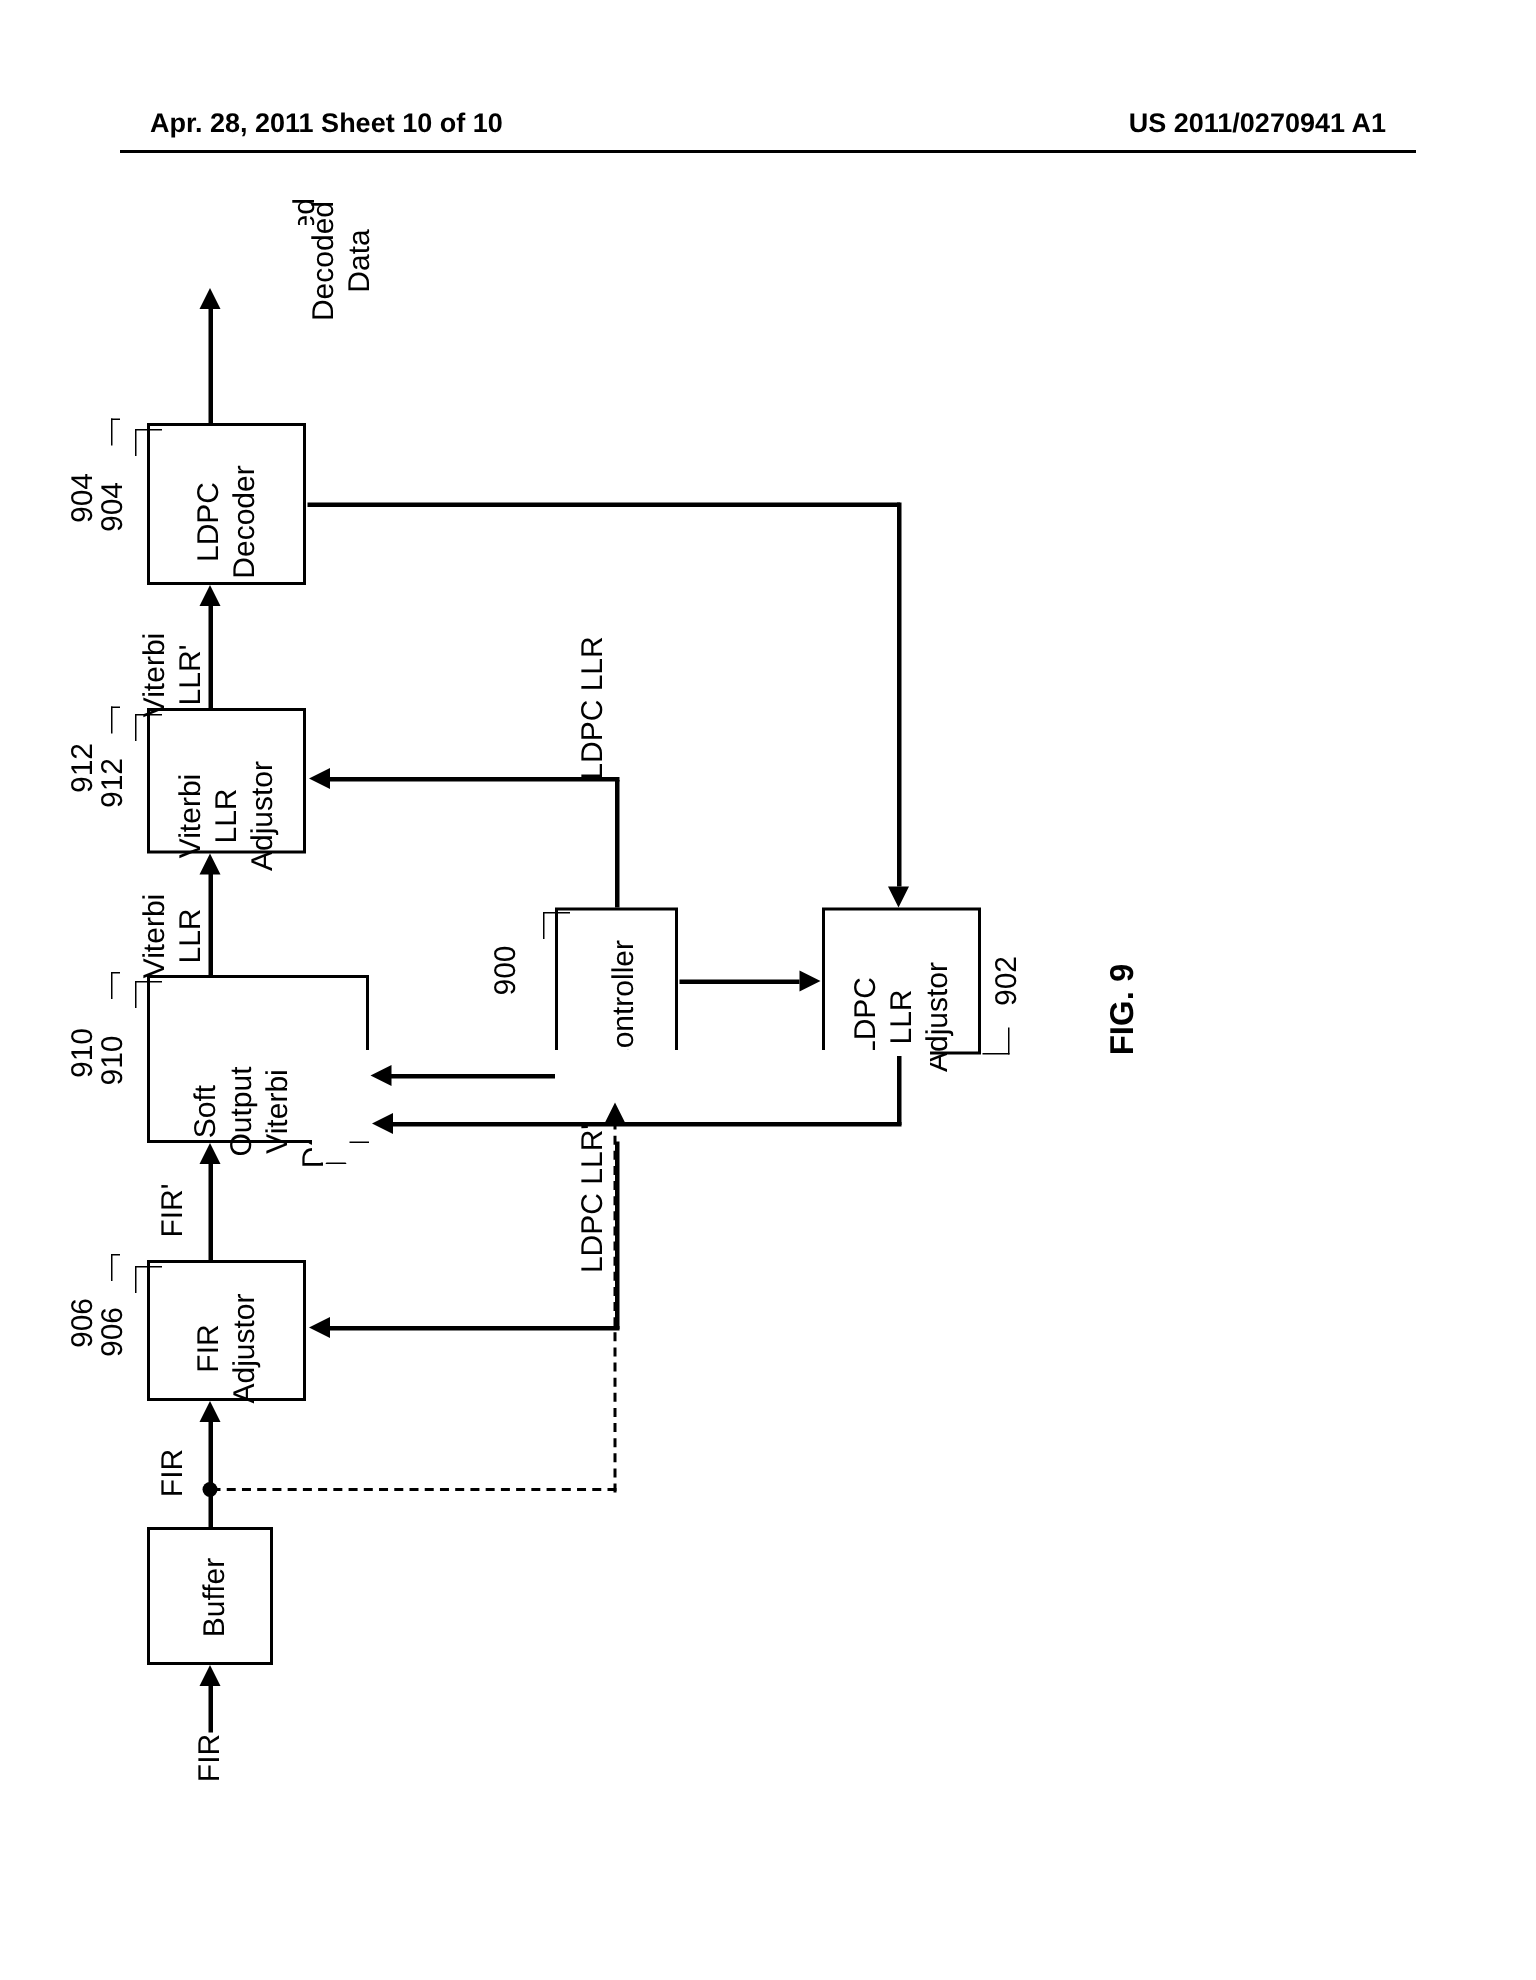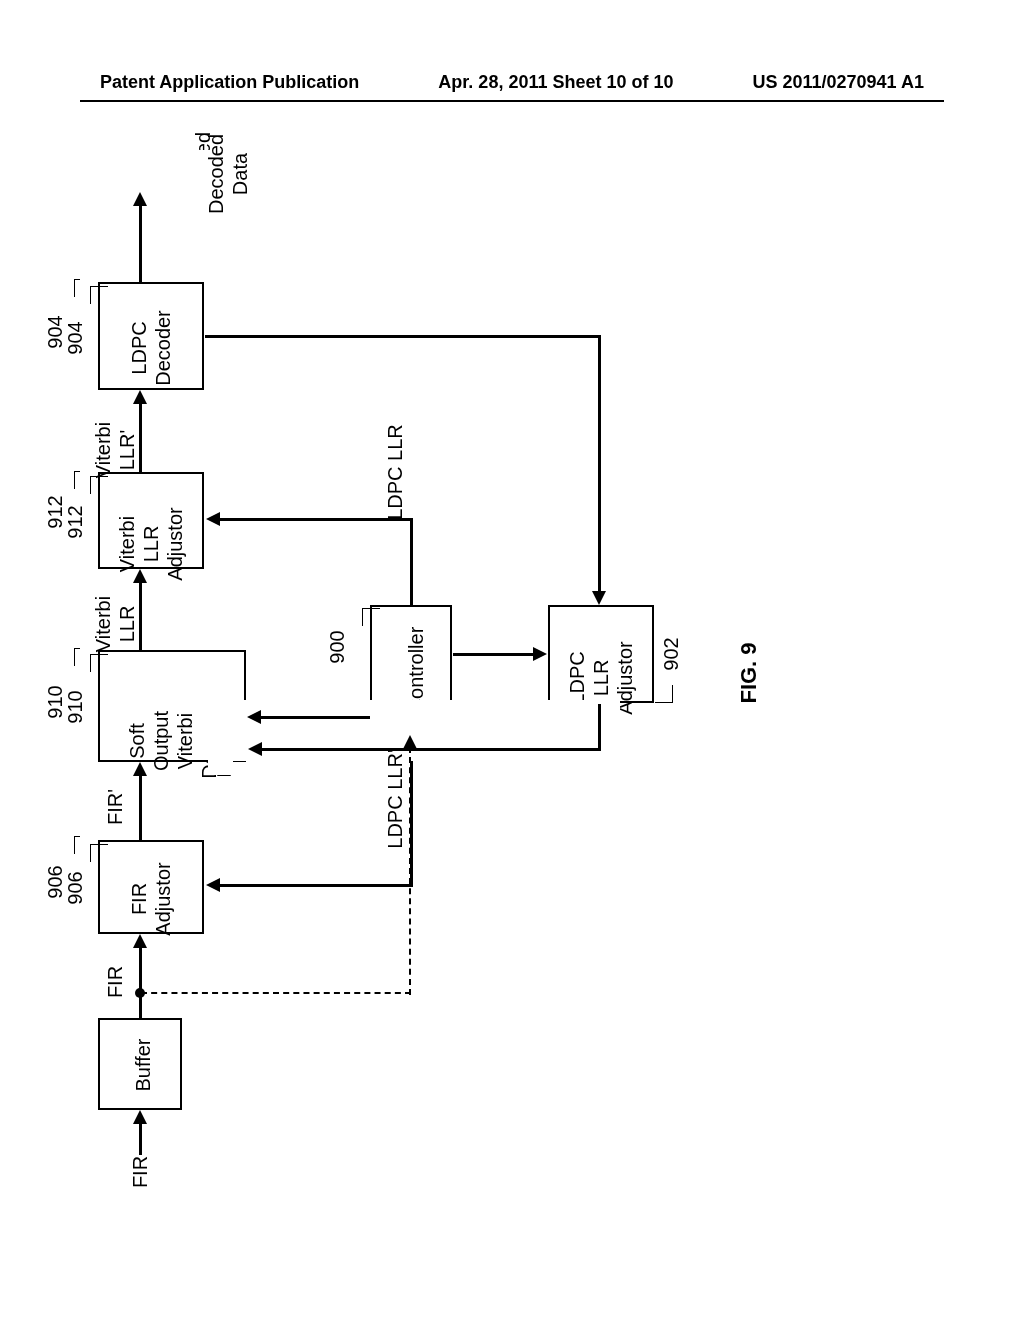--- a/index.html
+++ b/index.html
@@ -92,21 +92,20 @@
       position: absolute;
       transform: rotate(-90deg);
       font-weight: bold;
       font-size: 22px;
     }
   </style>
 </head>
 <body>
 
 <div class="header">
-  <span>Patent Application Publication</span>
   <span>Apr. 28, 2011  Sheet 10 of 10</span>
   <span>US 2011/0270941 A1</span>
 </div>
 <div class="hr"></div>
 
 <div class="diagram">
 
   <div class="rot" style="left:-48px; top:1005px; width:60px;">FIR</div>
   <div class="vline" style="left:-20px; top:965px; height:36px;"></div>
   <div class="arrow-up" style="left:-26px; top:955px;"></div>

